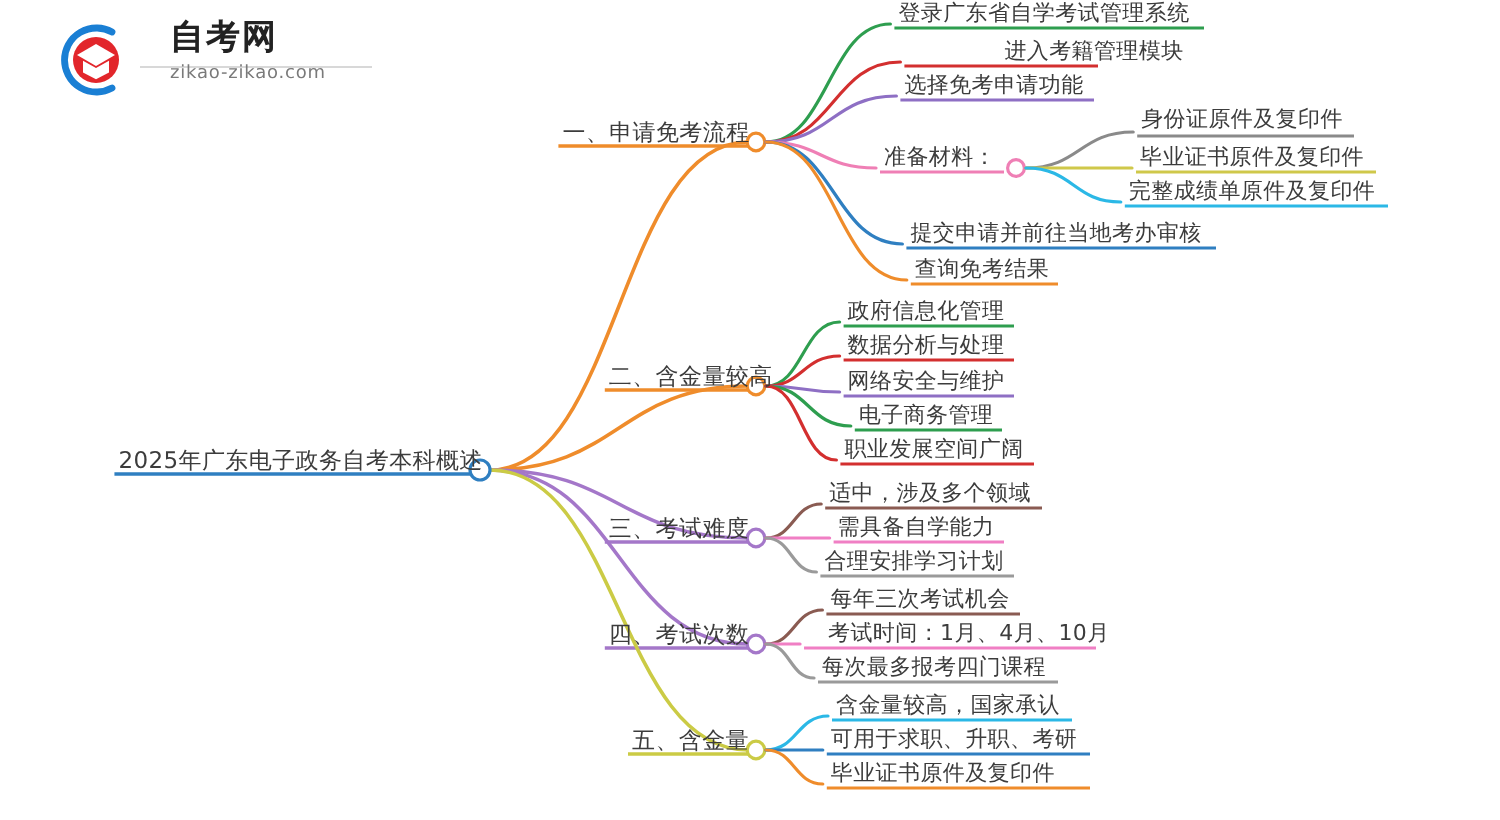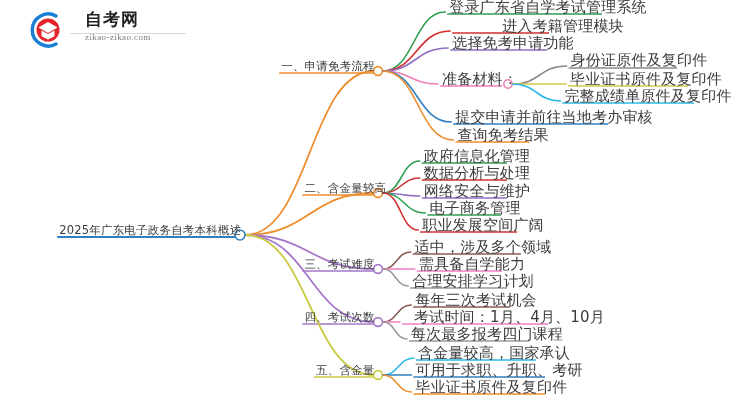--- a/index.html
+++ b/index.html
@@ -7,34 +7,34 @@
     width:750px;height:410px;
     background:#ffffff;
     font-family:"DejaVu Sans","Liberation Sans",sans-serif;
     overflow:hidden;
     position:relative;
   }
   #stage{position:absolute;left:0;top:0;width:750px;height:410px;}
   svg#wires{position:absolute;left:0;top:0;width:750px;height:410px;}
   .lbl{
     position:absolute;
-    font-size:15px;
+    font-size:11px;
     color:#3c3c3c;
     white-space:nowrap;
     line-height:14px;
     letter-spacing:0.2px;
   }
   .lbl.root{font-size:11.5px;color:#3c3c3c;}
   .lbl.b1{font-size:11.5px;}
   
   #logo{position:absolute;left:26px;top:8px;width:160px;height:44px;}
   #logo .mark{position:absolute;left:0;top:2px;width:40px;height:40px;}
   #logo .txt{position:absolute;left:46px;top:2px;margin-left:13px;}
   #logo .cn{font-size:17px;font-weight:bold;color:#222;letter-spacing:1px;line-height:19px;}
-  #logo .dom{font-size:9px;color:#7a7a7a;letter-spacing:0.4px;margin-top:3px;font-family:Liberation Serif, serif;}
+  #logo .dom{font-size:9px;color:#7a7a7a;letter-spacing:0.4px;margin-top:3px;}
   #logo .rule{position:absolute;left:44px;top:25px;width:116px;height:1px;background:#d8d8d8;}
 </style>
 </head>
 <body>
 
 <div id="stage">
 
   <svg id="wires" viewBox="0 0 750 410">
       <line x1="57.21600000000004" y1="237" x2="236" y2="237" stroke="#2f7fc1" stroke-width="1.8" stroke-linecap="butt"></line>
       <path d="M 245 235 C 309.5 235, 309.5 71, 374 71" fill="none" stroke="#ef8c2b" stroke-width="1.8" stroke-linecap="round"></path>

